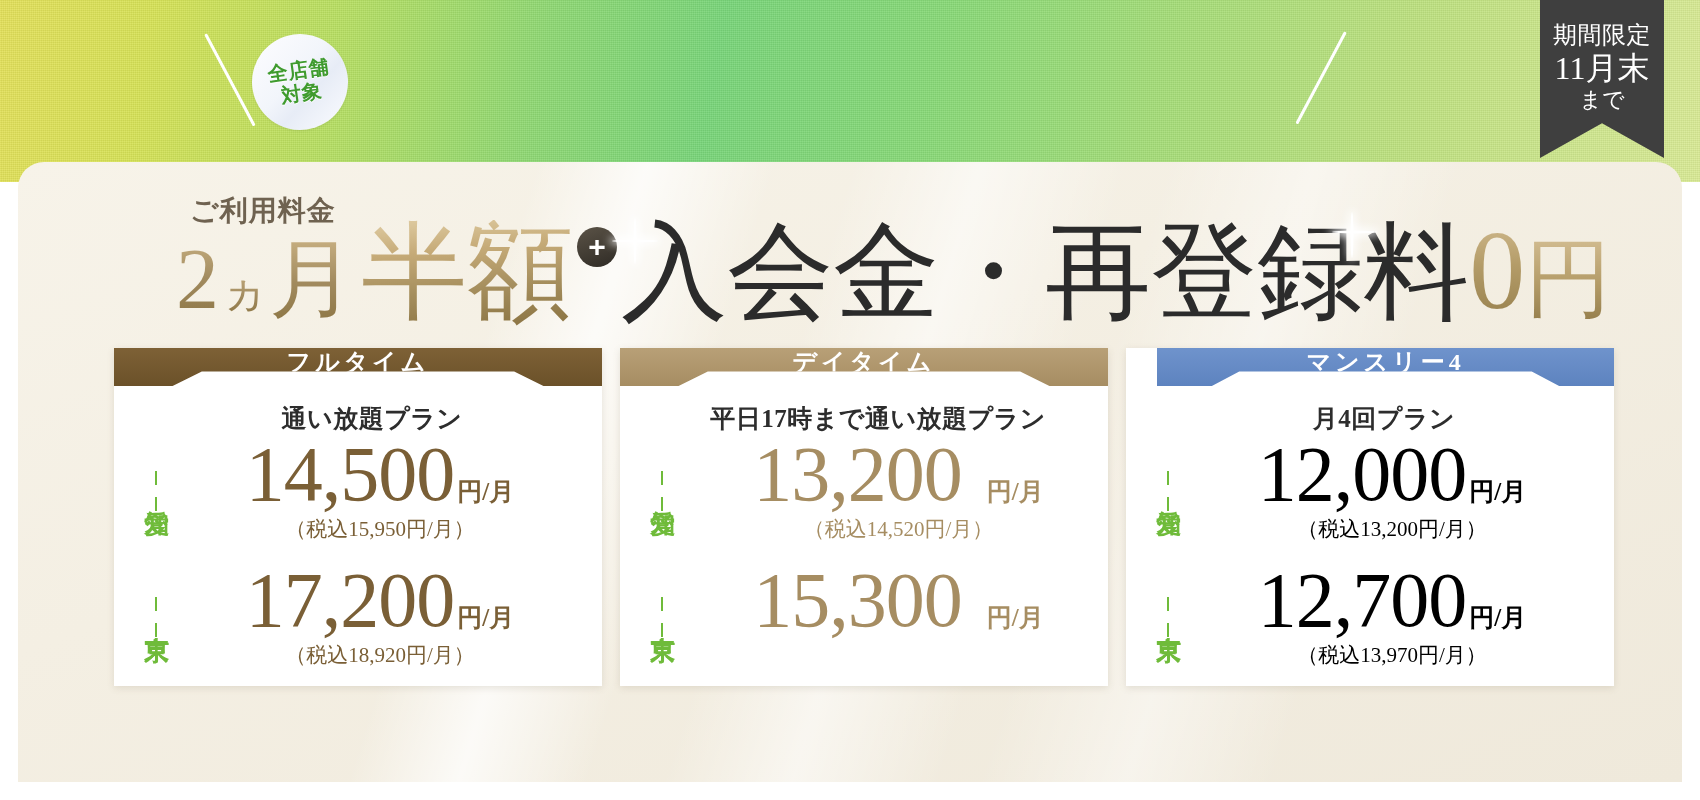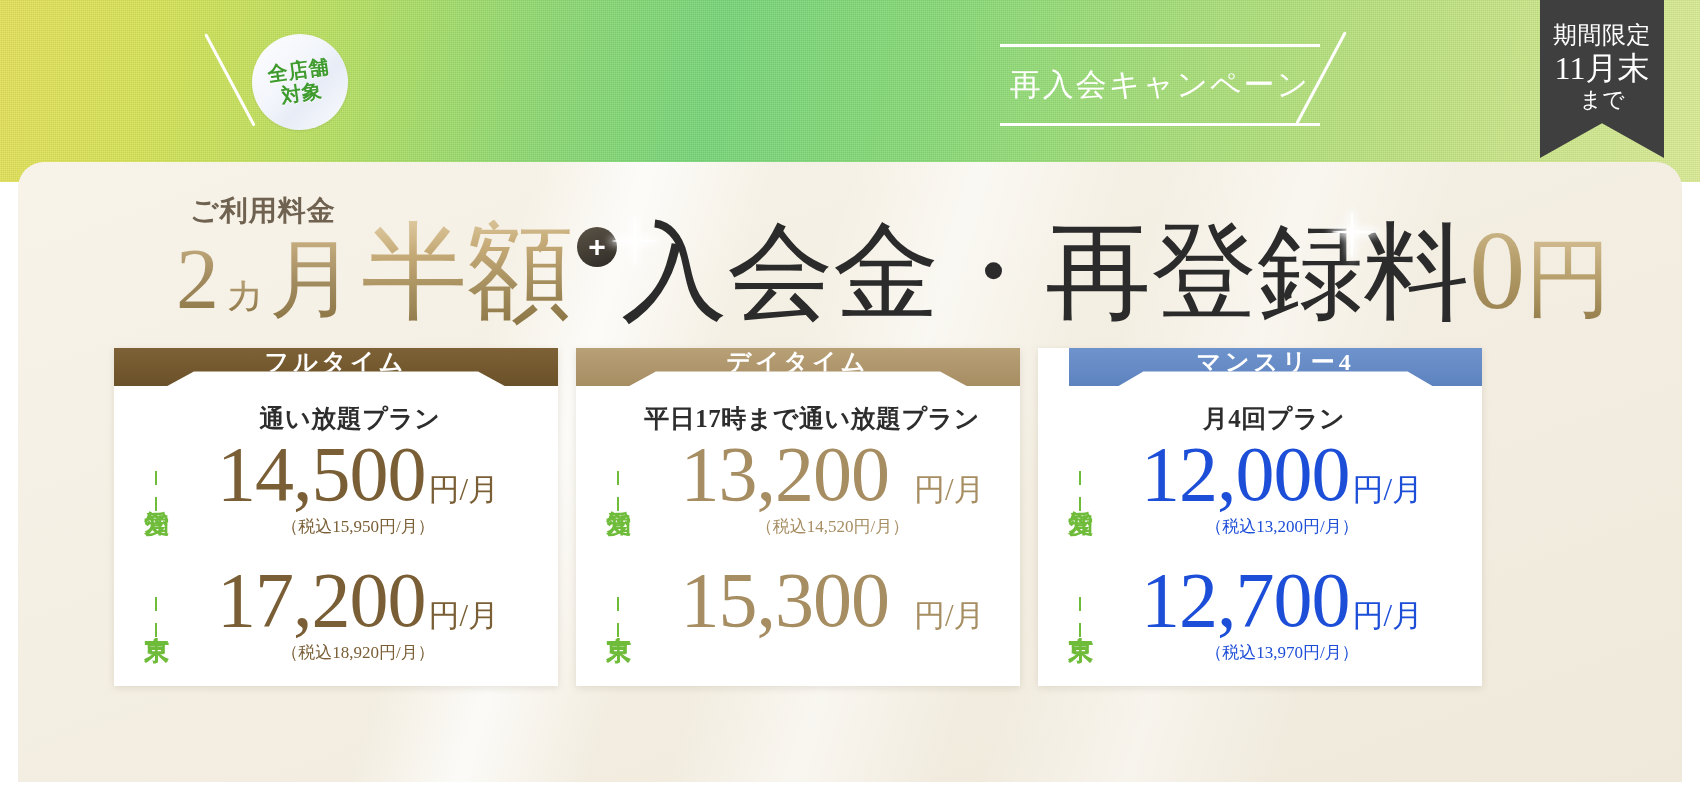--- a/index.html
+++ b/index.html
@@ -232,21 +232,21 @@
 
   
   .cards{
     position:absolute;
     left:96px; top:186px;
     display:flex;
     gap:18px;
   }
   .card{
     position:relative;
-    width:444px; height:338px;
+    width:488px; height:338px;
     background:#ffffff;
     box-shadow:0 2px 7px rgba(120,105,80,.16);
   }
   .card-head{
     position:relative;
     height:38px;
     display:flex; align-items:center; justify-content:center;
     clip-path:polygon(0 0, 100% 0, 100% 100%, 88% 100%, 82% 62%, 18% 62%, 12% 100%, 0 100%);
   }
   .card-head-label{
@@ -296,56 +296,56 @@
     text-align:right;
     padding-left:44px;
     display:flex; align-items:baseline; justify-content:center;
     line-height:1;
   }
   .price-num{
     font-size:78px;
     letter-spacing:-1px;
   }
   .price-unit{
-    font-size:31px;
+    font-size:25px;
     margin-left:3px;
+    font-weight:bold;
   }
   .price-tax{
     text-align:center;
     padding-left:44px;
-    font-size:17px;
+    font-size:21px;
     margin-top:2px;
     white-space:nowrap;
   }
 
   .card-1 .card-head{ background:linear-gradient(180deg,#7e6136,#6b5129); }
   .card-1 .price-num,.card-1 .price-unit,.card-1 .price-tax{ color:#7a5f36; }
   .card-2 .card-head{ background:linear-gradient(180deg,#b8a077,#a68d62); }
   .card-2 .price-num,.card-2 .price-unit,.card-2 .price-tax{ color:#a68d62;margin-left:25px; }
   .card-3 .card-head{ background:linear-gradient(180deg,#6f93cc,#5d83bf);margin-left:31px; }
-  .card-3 .price-num,.card-3 .price-unit,.card-3 .price-tax{ color:#1d4ed8; }
+  .card-3 .price-num,.card-3 .price-unit,.card-3 .price-tax{ color:#000000; }
 </style>
 </head>
 <body>
 
 <div class="banner">
 
   <div class="header">
     <div class="header-noise"></div>
 
     <div class="slash slash-left"></div>
     <div class="slash slash-right"></div>
 
     <div class="all-stores-badge">
       <span>全店舗</span>
       <span>対象</span>
     </div>
 
 
-    <div class="campaign-sub">再入会キャンペーン</div>
 
     <div class="ribbon">
       <div class="r1">期間限定</div>
       <div class="r2">11月末</div>
       <div class="r3">まで</div>
     </div>
   </div>
 
   <div class="panel">
 

